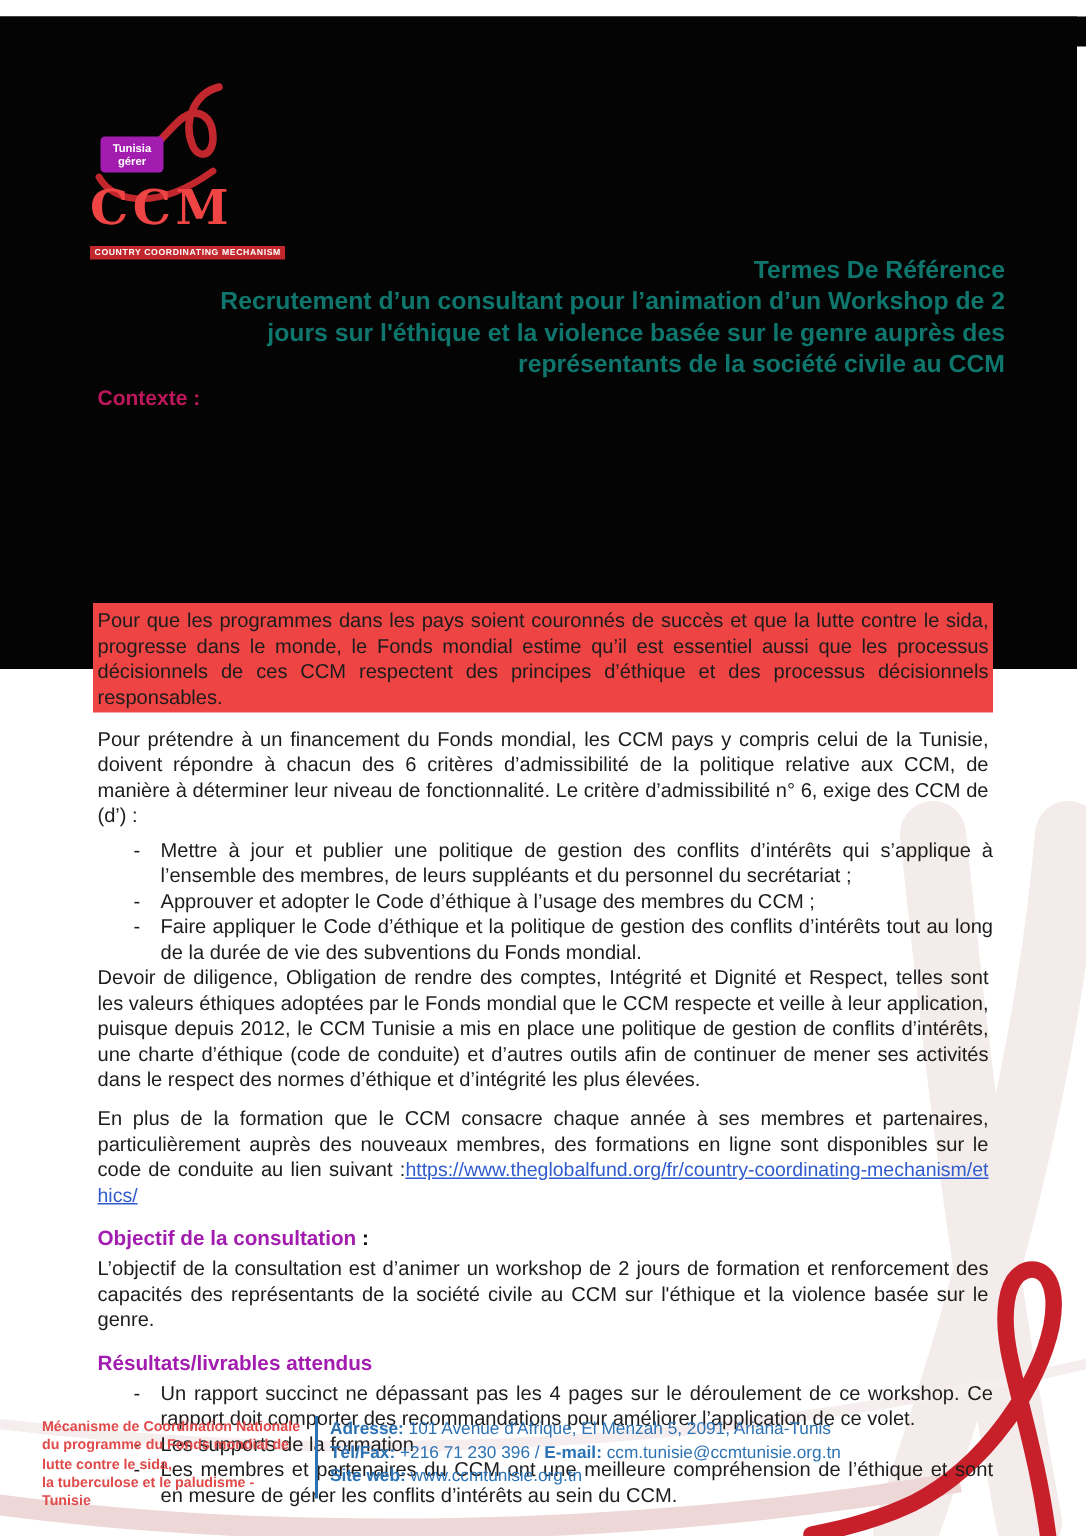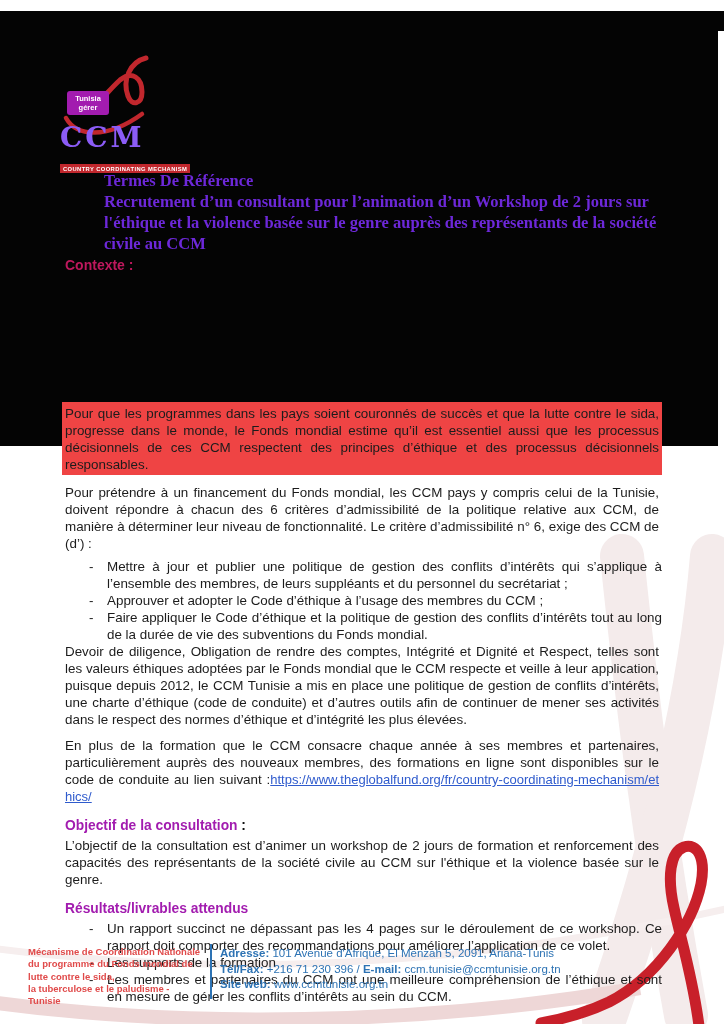--- a/index.html
+++ b/index.html
@@ -13,31 +13,31 @@
   .black-strip{position:absolute;left:0;top:11px;width:724px;height:20px;background:#040404;z-index:2;}
   .black-band{position:absolute;left:0;top:11px;width:718px;height:435px;background:#040404;z-index:2;}
   
   .logo{position:absolute;left:58px;top:52px;width:120px;height:132px;z-index:3;}
   .logo-ribbon{position:absolute;left:0;top:0;}
   .tunisia-badge{
     position:absolute;left:9px;top:39px;width:38px;background:#a21caf;border-radius:3px;
     color:#fff;font-size:7.5px;font-weight:bold;text-align:center;line-height:9px;padding:3px 2px;
   }
   .ccm-acronym{
-    position:absolute;left:2px;top:66px;color:#8b5cf6;
-    font-family:"DejaVu Serif",serif;font-weight:bold;font-size:28px;letter-spacing:3px;line-height:40px;
+    position:absolute;left:2px;top:66px;color:#ef4444;
+    font-family:"DejaVu Serif",serif;font-weight:bold;font-size:32px;letter-spacing:3px;line-height:40px;
   }
   .ccm-tagline{
     position:absolute;left:2px;top:112px;background:#c1272d;color:#ffffff;
     font-size:5.8px;font-weight:bold;letter-spacing:.4px;padding:1.5px 3px;white-space:nowrap;
   }
   
   .doc-title{
     position:absolute;left:104px;top:170px;width:566px;z-index:3;
-    text-align:left;color:#6d28d9;font-weight:bold;font-size:16.5px;line-height:21px;font-family:Liberation Serif, serif;
+    text-align:right;color:#0f766e;font-weight:bold;font-size:16.5px;line-height:21px;
   }
   .contexte{
     position:absolute;left:65px;top:257px;z-index:3;
     color:#be185d;font-weight:bold;font-size:14px;
   }
   
   .content{position:absolute;left:62px;top:402px;width:600px;z-index:3;
     font-size:13.4px;line-height:17px;text-align:justify;}
   .content p{margin:0;padding:0 3px;}
   .content p.boxed{background:#ef4444;padding:3px 3px 2px 3px;}

